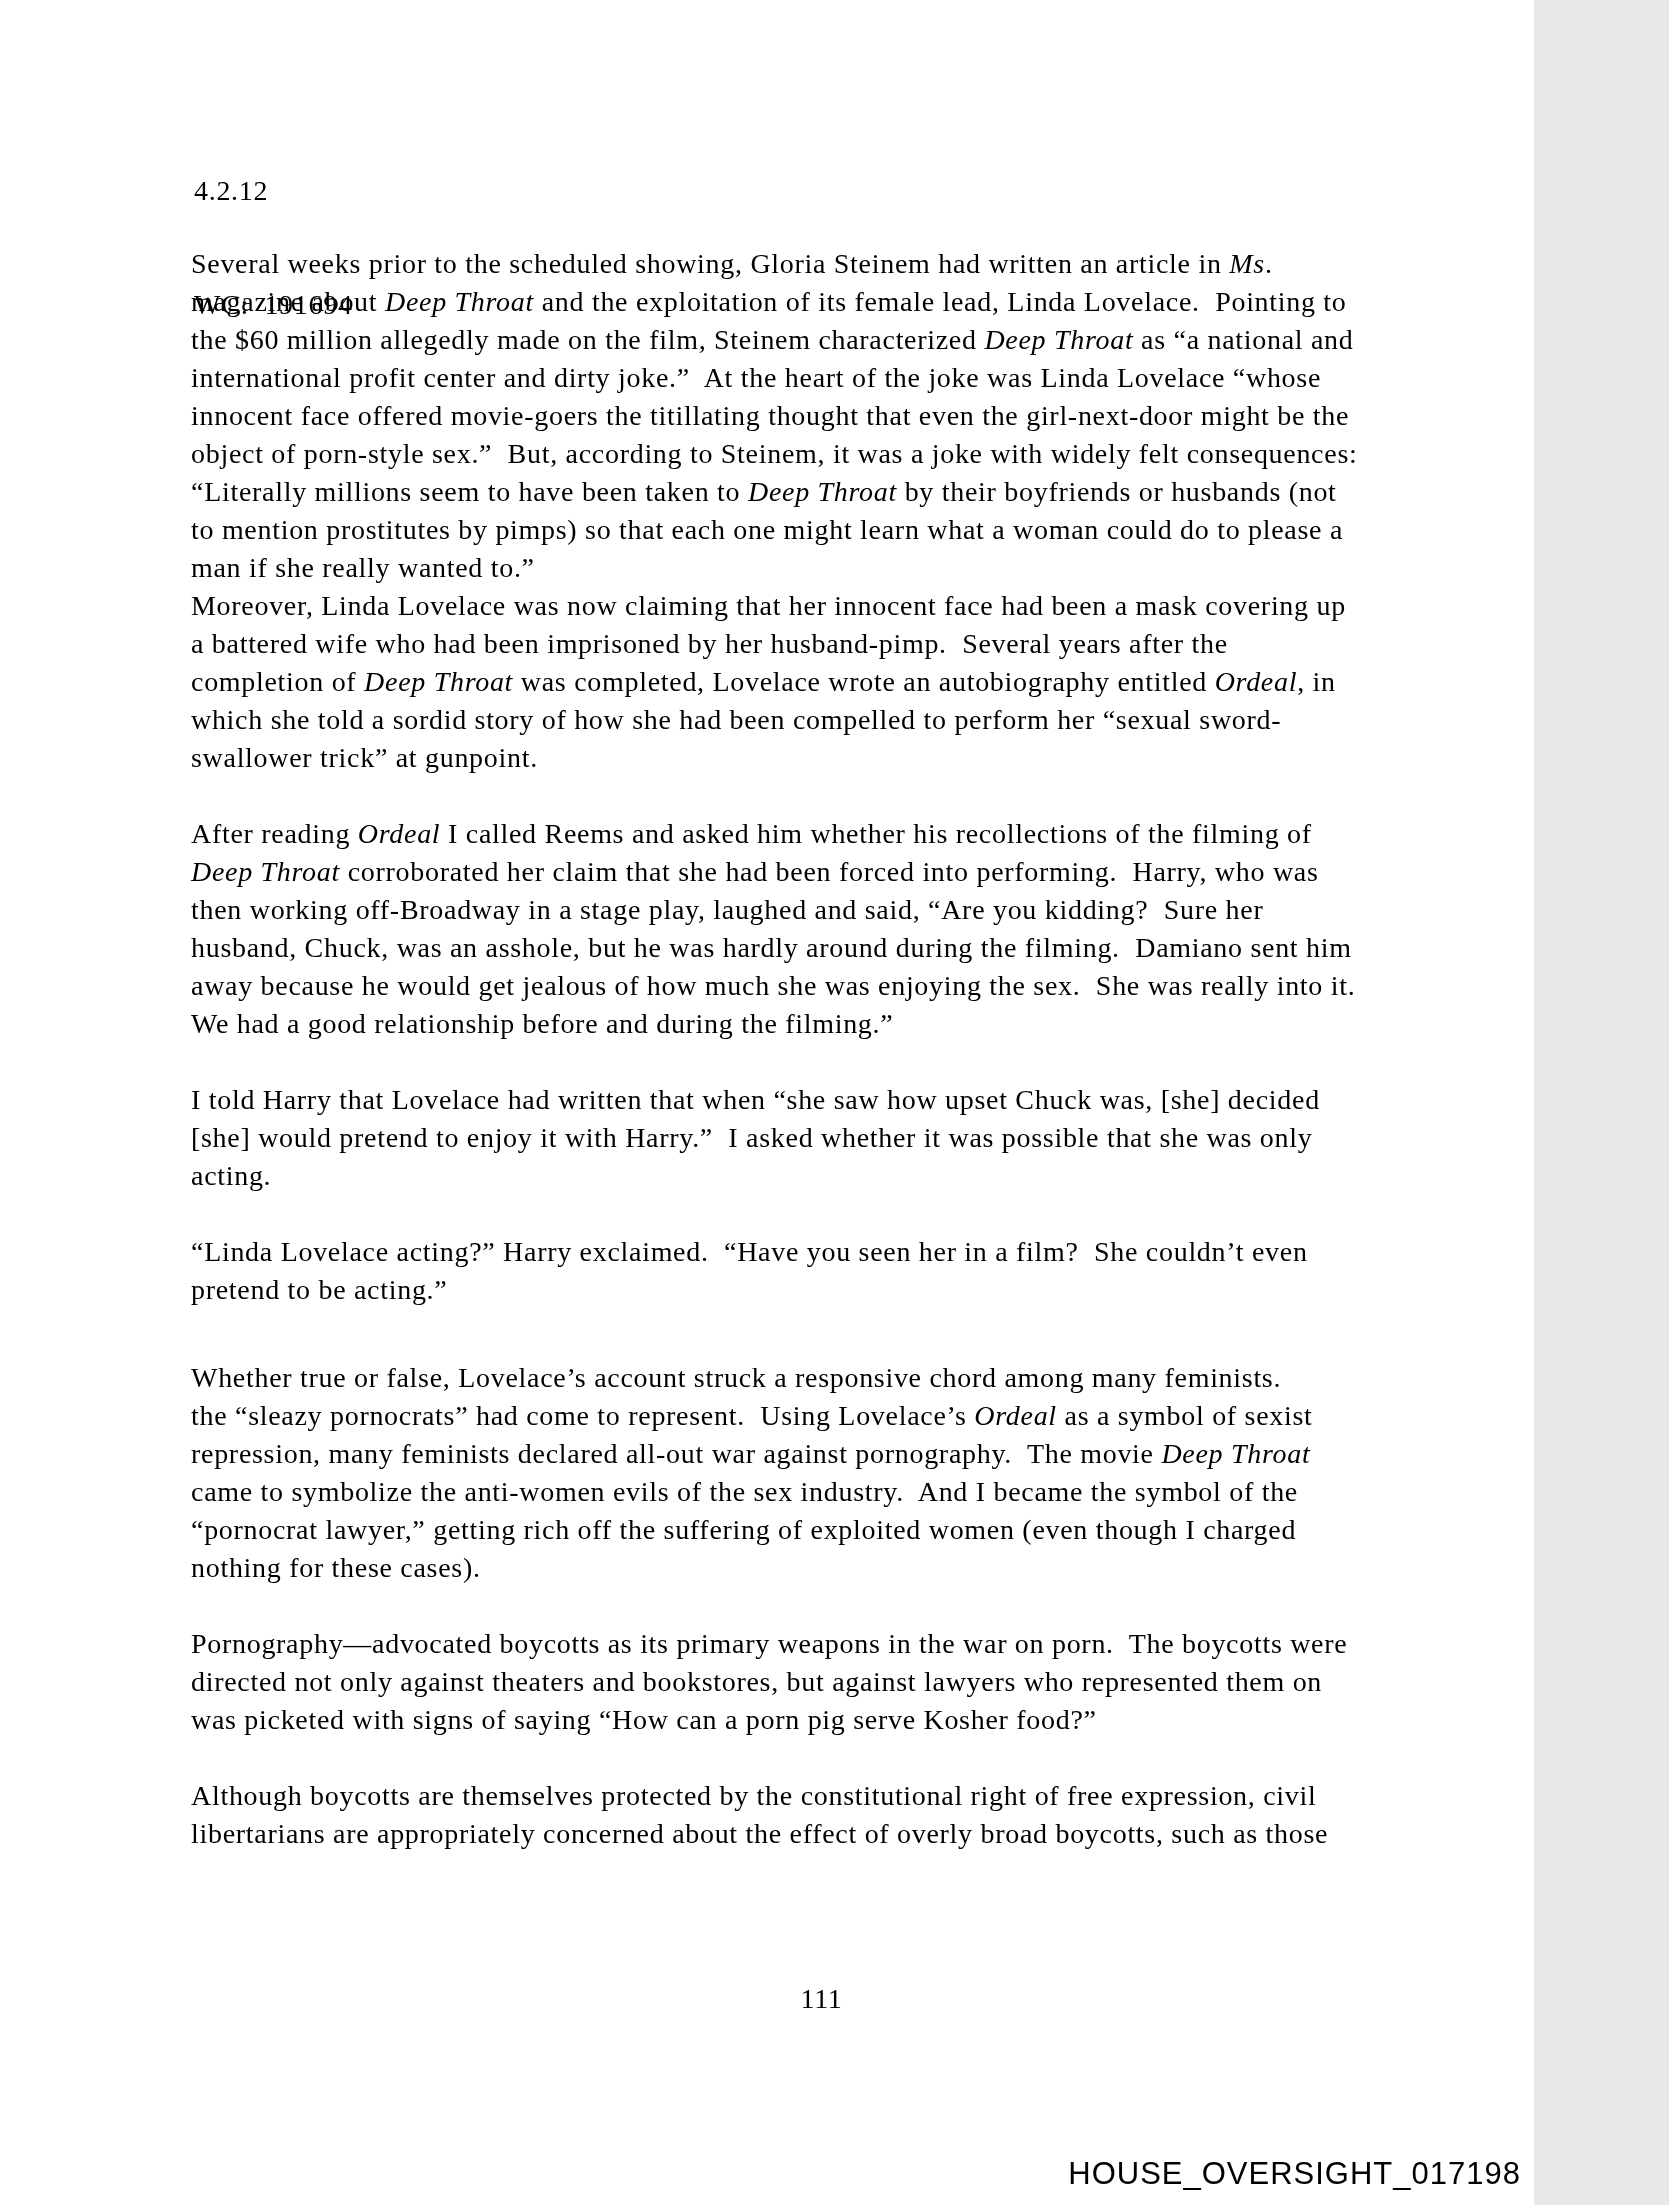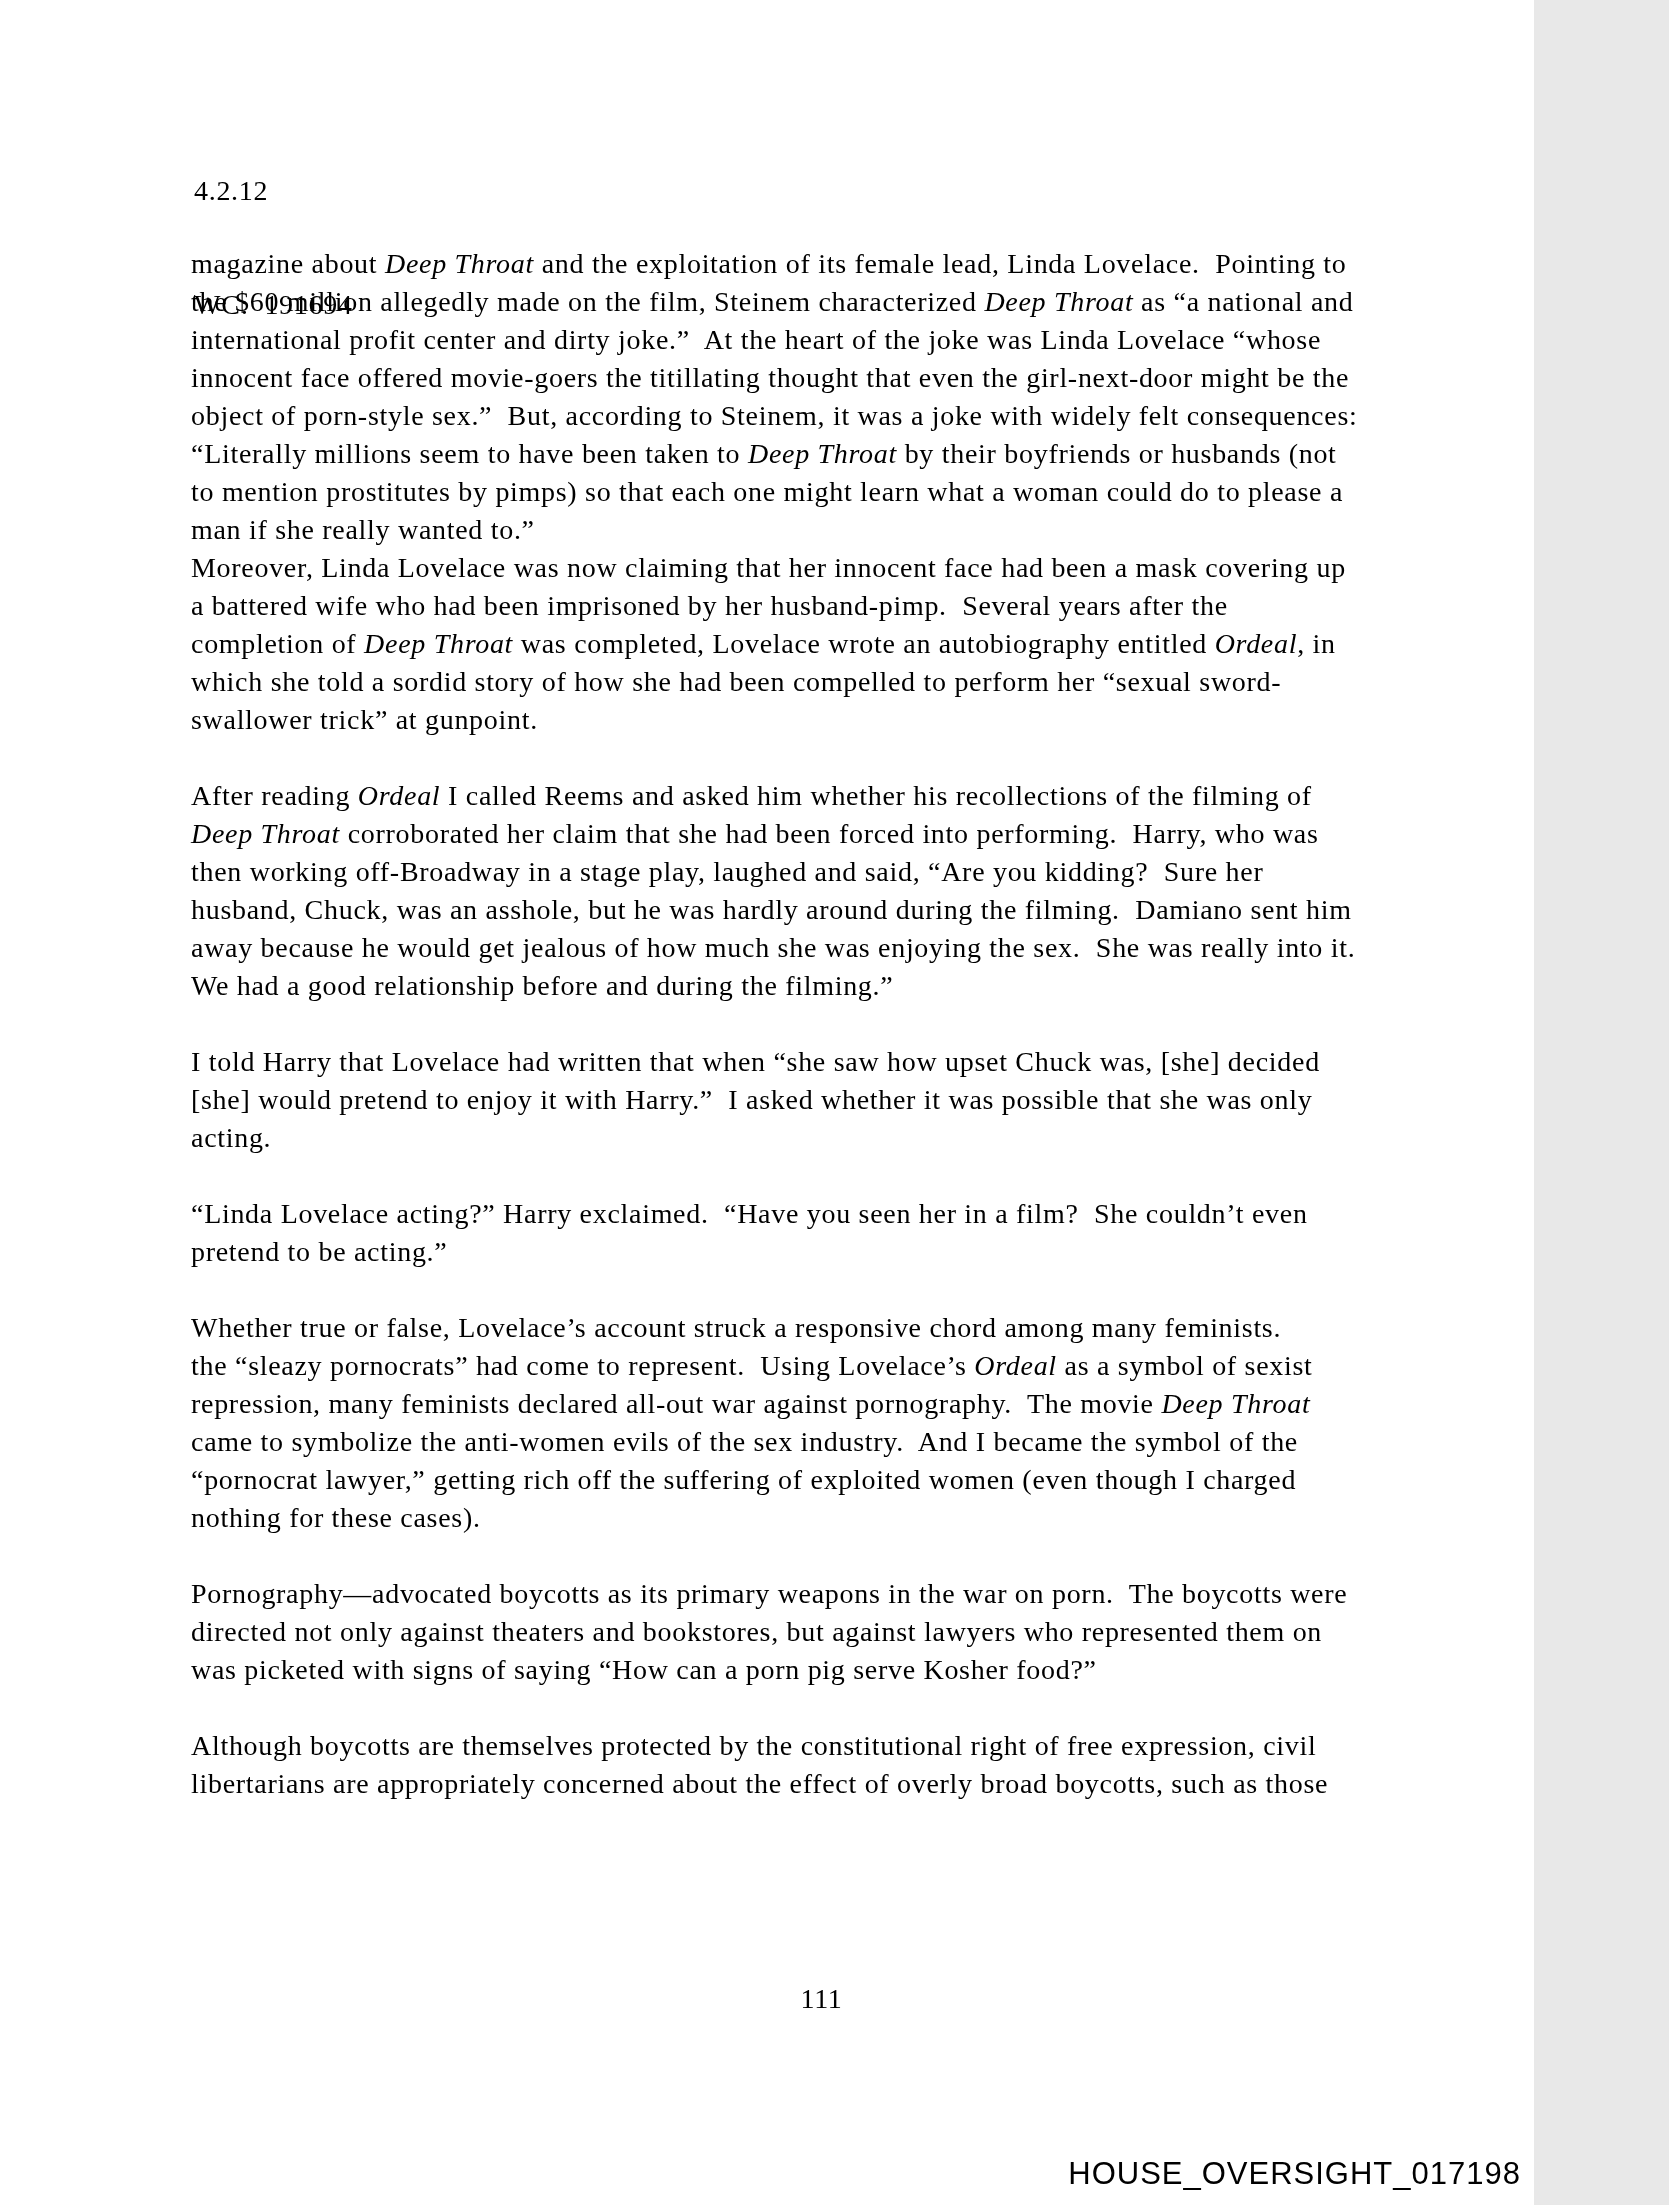--- a/index.html
+++ b/index.html
@@ -60,20 +60,21 @@
 <body>
 
 <div class="page">
   <div class="doc-header">
     <div>4.2.12</div>
     <div>WC:  191694</div>
   </div>
 
   <div class="doc-body" id="doc-body">
       <div class="paragraph" style="margin-bottom: 0px;">
+        <div class="line"><span>Several weeks prior to the scheduled showing, Gloria Steinem had written an article in </span><span class="italic">Ms</span><span>.</span></div>
         <div class="line"><span>magazine about </span><span class="italic">Deep Throat</span><span> and the exploitation of its female lead, Linda Lovelace.  Pointing to</span></div>
         <div class="line"><span>the $60 million allegedly made on the film, Steinem characterized </span><span class="italic">Deep Throat</span><span> as “a national and</span></div>
         <div class="line"><span>international profit center and dirty joke.”  At the heart of the joke was Linda Lovelace “whose</span></div>
         <div class="line"><span>innocent face offered movie-goers the titillating thought that even the girl-next-door might be the</span></div>
         <div class="line"><span>object of porn-style sex.”  But, according to Steinem, it was a joke with widely felt consequences:</span></div>
         <div class="line"><span>“Literally millions seem to have been taken to </span><span class="italic">Deep Throat</span><span> by their boyfriends or husbands (not</span></div>
         <div class="line"><span>to mention prostitutes by pimps) so that each one might learn what a woman could do to please a</span></div>
         <div class="line"><span>man if she really wanted to.”</span></div>
       </div>
       <div class="paragraph" style="margin-bottom: 38px;">
@@ -89,21 +90,21 @@
         <div class="line"><span>then working off-Broadway in a stage play, laughed and said, “Are you kidding?  Sure her</span></div>
         <div class="line"><span>husband, Chuck, was an asshole, but he was hardly around during the filming.  Damiano sent him</span></div>
         <div class="line"><span>away because he would get jealous of how much she was enjoying the sex.  She was really into it.</span></div>
         <div class="line"><span>We had a good relationship before and during the filming.”</span></div>
       </div>
       <div class="paragraph" style="margin-bottom: 38px;">
         <div class="line"><span>I told Harry that Lovelace had written that when “she saw how upset Chuck was, [she] decided</span></div>
         <div class="line"><span>[she] would pretend to enjoy it with Harry.”  I asked whether it was possible that she was only</span></div>
         <div class="line"><span>acting.</span></div>
       </div>
-      <div class="paragraph" style="margin-bottom: 38px;">
+      <div class="paragraph" style="margin-bottom: 50px;">
         <div class="line"><span>“Linda Lovelace acting?” Harry exclaimed.  “Have you seen her in a film?  She couldn’t even</span></div>
         <div class="line"><span>pretend to be acting.”</span></div>
       </div>
       <div class="paragraph" style="margin-bottom: 38px;">
         <div class="line"><span>Whether true or false, Lovelace’s account struck a responsive chord among many feminists.</span></div>
         <div class="line"><span>the “sleazy pornocrats” had come to represent.  Using Lovelace’s </span><span class="italic">Ordeal</span><span> as a symbol of sexist</span></div>
         <div class="line"><span>repression, many feminists declared all-out war against pornography.  The movie </span><span class="italic">Deep Throat</span></div>
         <div class="line"><span>came to symbolize the anti-women evils of the sex industry.  And I became the symbol of the</span></div>
         <div class="line"><span>“pornocrat lawyer,” getting rich off the suffering of exploited women (even though I charged</span></div>
         <div class="line"><span>nothing for these cases).</span></div>

